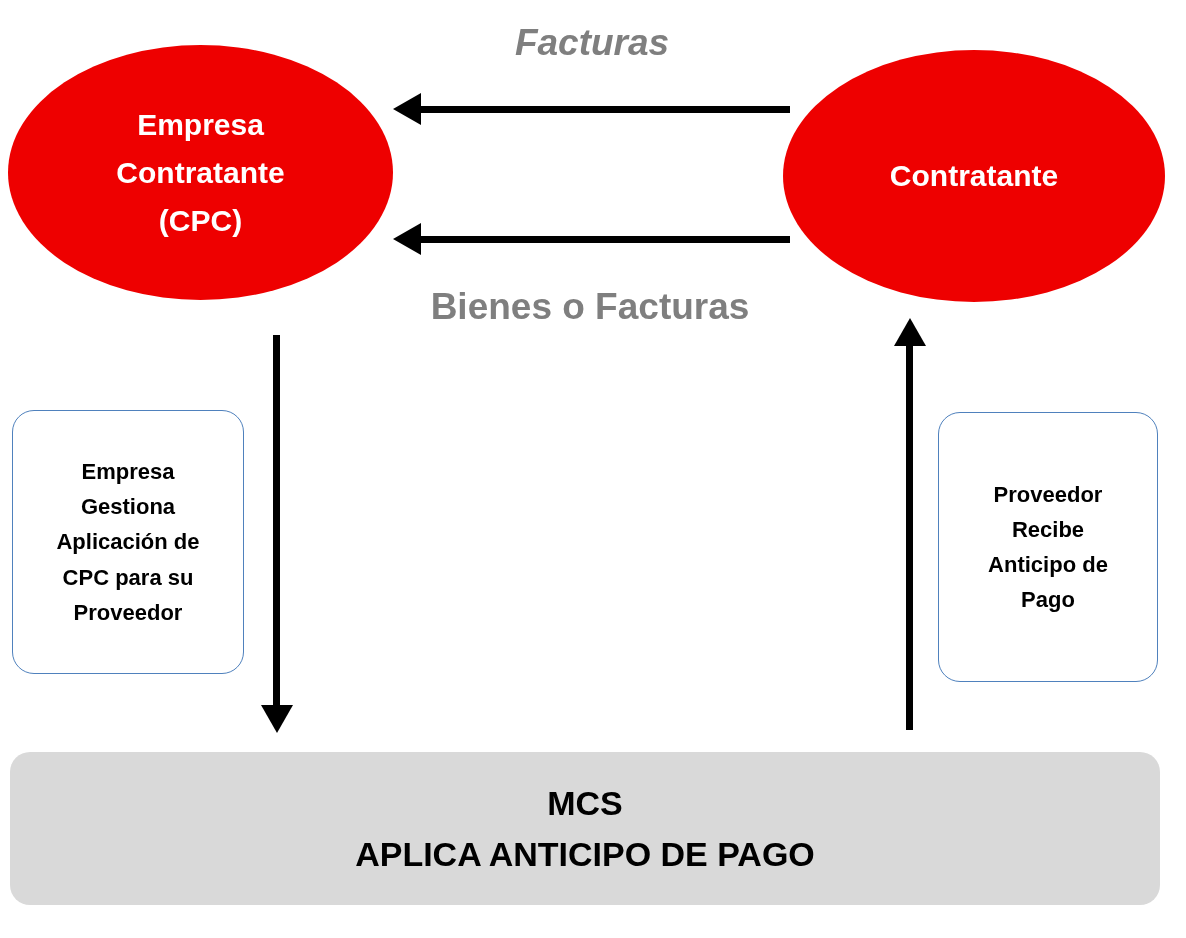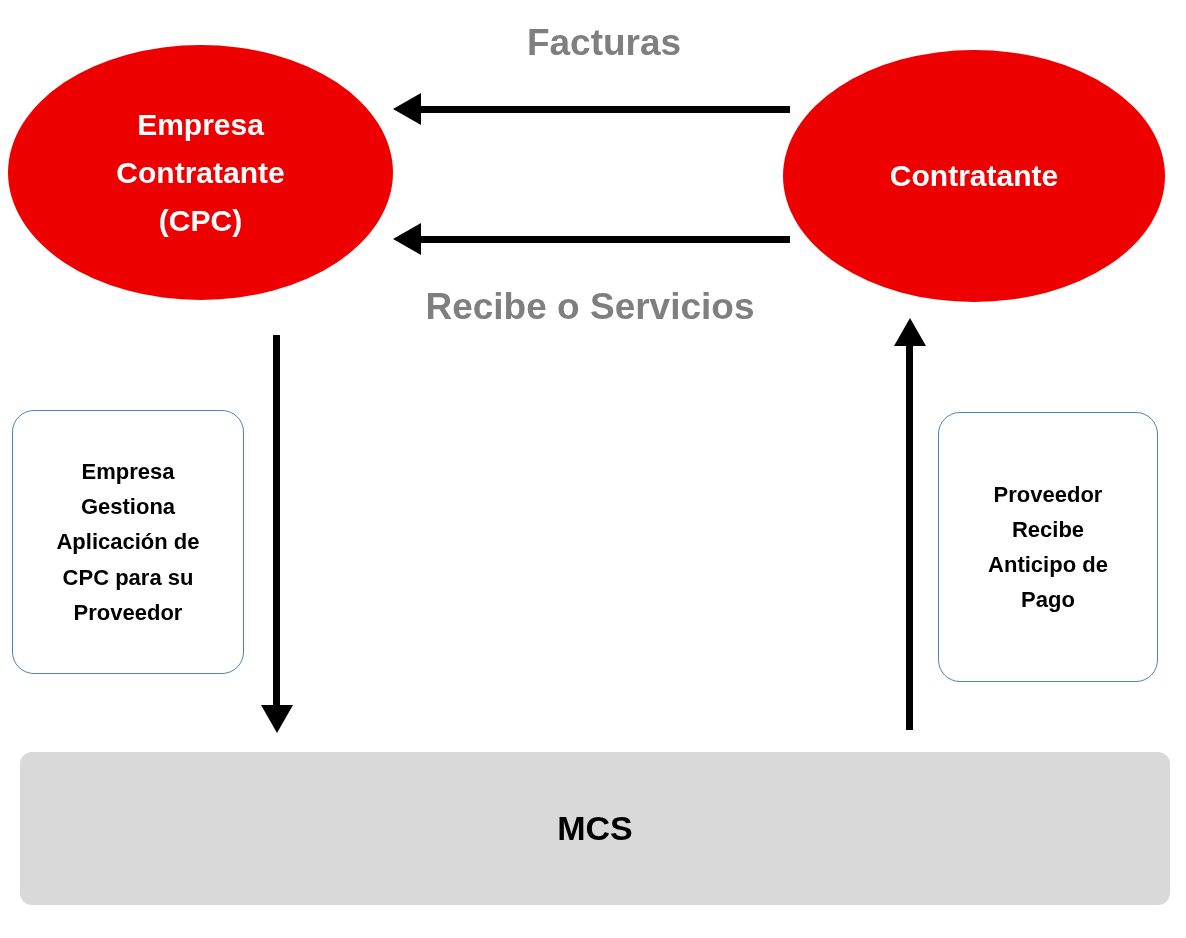--- a/index.html
+++ b/index.html
@@ -33,21 +33,21 @@
   .ellipse.left  { left: 8px;   top: 45px; width: 385px; height: 255px; }
   .ellipse.right { left: 783px; top: 50px; width: 382px; height: 252px; }
 
   
   .flow-label {
     position: absolute;
     color: var(--label-gray, #7f7f7f);
     font-size: 37px;
     text-align: center;
   }
-  .flow-label.facturas { left: 454px; top: 22px;  width: 300px; }
+  .flow-label.facturas { left: 442px; top: 22px;  width: 300px; font-style: italic; }
   .flow-label.bienes   { left: 415px; top: 286px; width: 350px; }
 
   
   .arrow-group { position: absolute; inset: 0; pointer-events: none; }
   .shaft { position: absolute; background: var(--arrow-black, #000000); }
   .head  { position: absolute; width: 0; height: 0; }
   .head-left {
     border-top: 16px solid transparent;
     border-bottom: 16px solid transparent;
     border-right: 28px solid var(--arrow-black, #000000);
@@ -90,30 +90,29 @@
   .side-box.right { left: 938px; top: 412px; width: 218px; height: 268px; }
 
   
   .mcs-box {
     position: absolute;
     left: 10px;
     top: 752px;
     width: 1150px;
     height: 153px;
     background: var(--mcs-gray, #d9d9d9);
-    border-radius: 12px;
+    border-radius: 20px;
     display: flex;
     flex-direction: column;
     align-items: center;
     justify-content: center;
     text-align: center;
     color: #000000;
     font-size: 34px;
     line-height: 1.5;
-    margin-left: 10px;
   }
 </style>
 </head>
 <body>
 
 <div class="canvas">
 
   <div class="flow-label facturas">Facturas</div>
 
   <div class="ellipse left">
@@ -129,21 +128,21 @@
   <div class="arrow-group">
     <div class="shaft facturas"></div>
     <div class="head head-left facturas"></div>
   </div>
 
   <div class="arrow-group">
     <div class="shaft bienes"></div>
     <div class="head head-left bienes"></div>
   </div>
 
-  <div class="flow-label bienes">Recibe o Servicios</div>
+  <div class="flow-label bienes">Bienes o Facturas</div>
 
   <div class="arrow-group">
     <div class="shaft down"></div>
     <div class="head head-down down"></div>
   </div>
 
   <div class="arrow-group">
     <div class="shaft up"></div>
     <div class="head head-up up"></div>
   </div>
@@ -158,15 +157,16 @@
 
   <div class="side-box right">
     <span>Proveedor
 Recibe
 Anticipo de
 Pago</span>
   </div>
 
   <div class="mcs-box">
     <span>MCS</span>
+    <span>APLICA ANTICIPO DE PAGO</span>
   </div>
 
 </div>
 
 </body></html>

